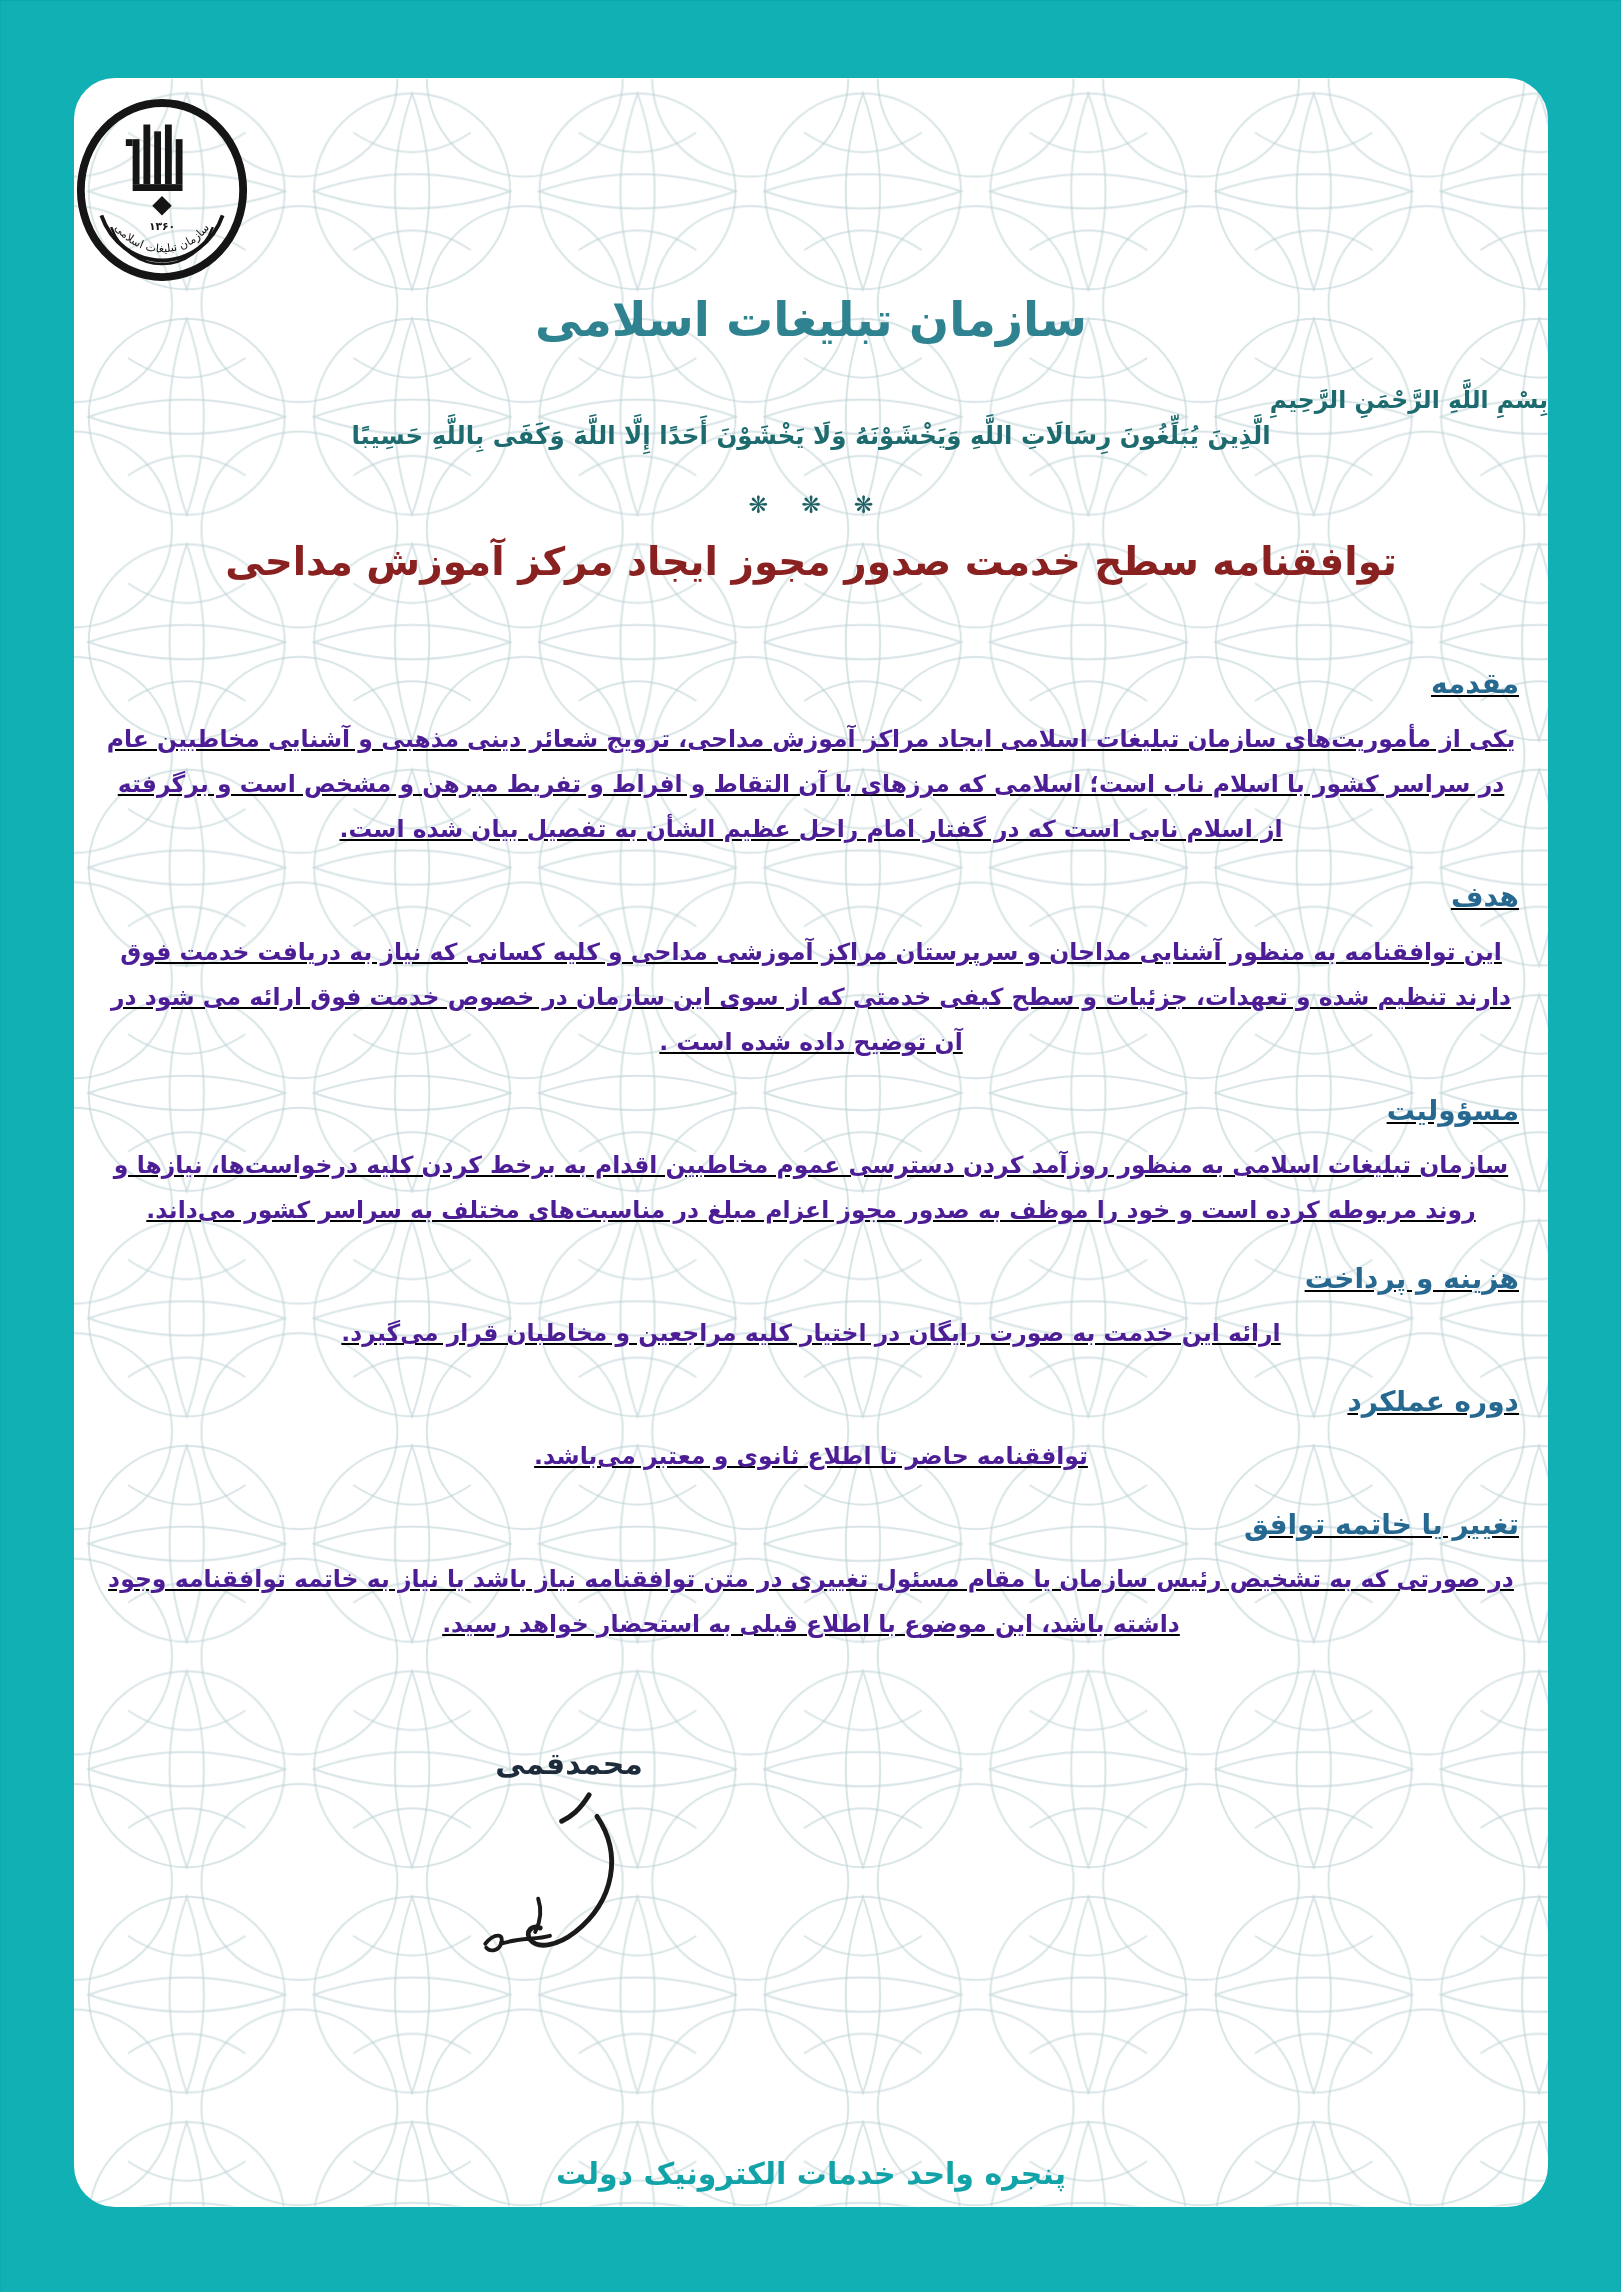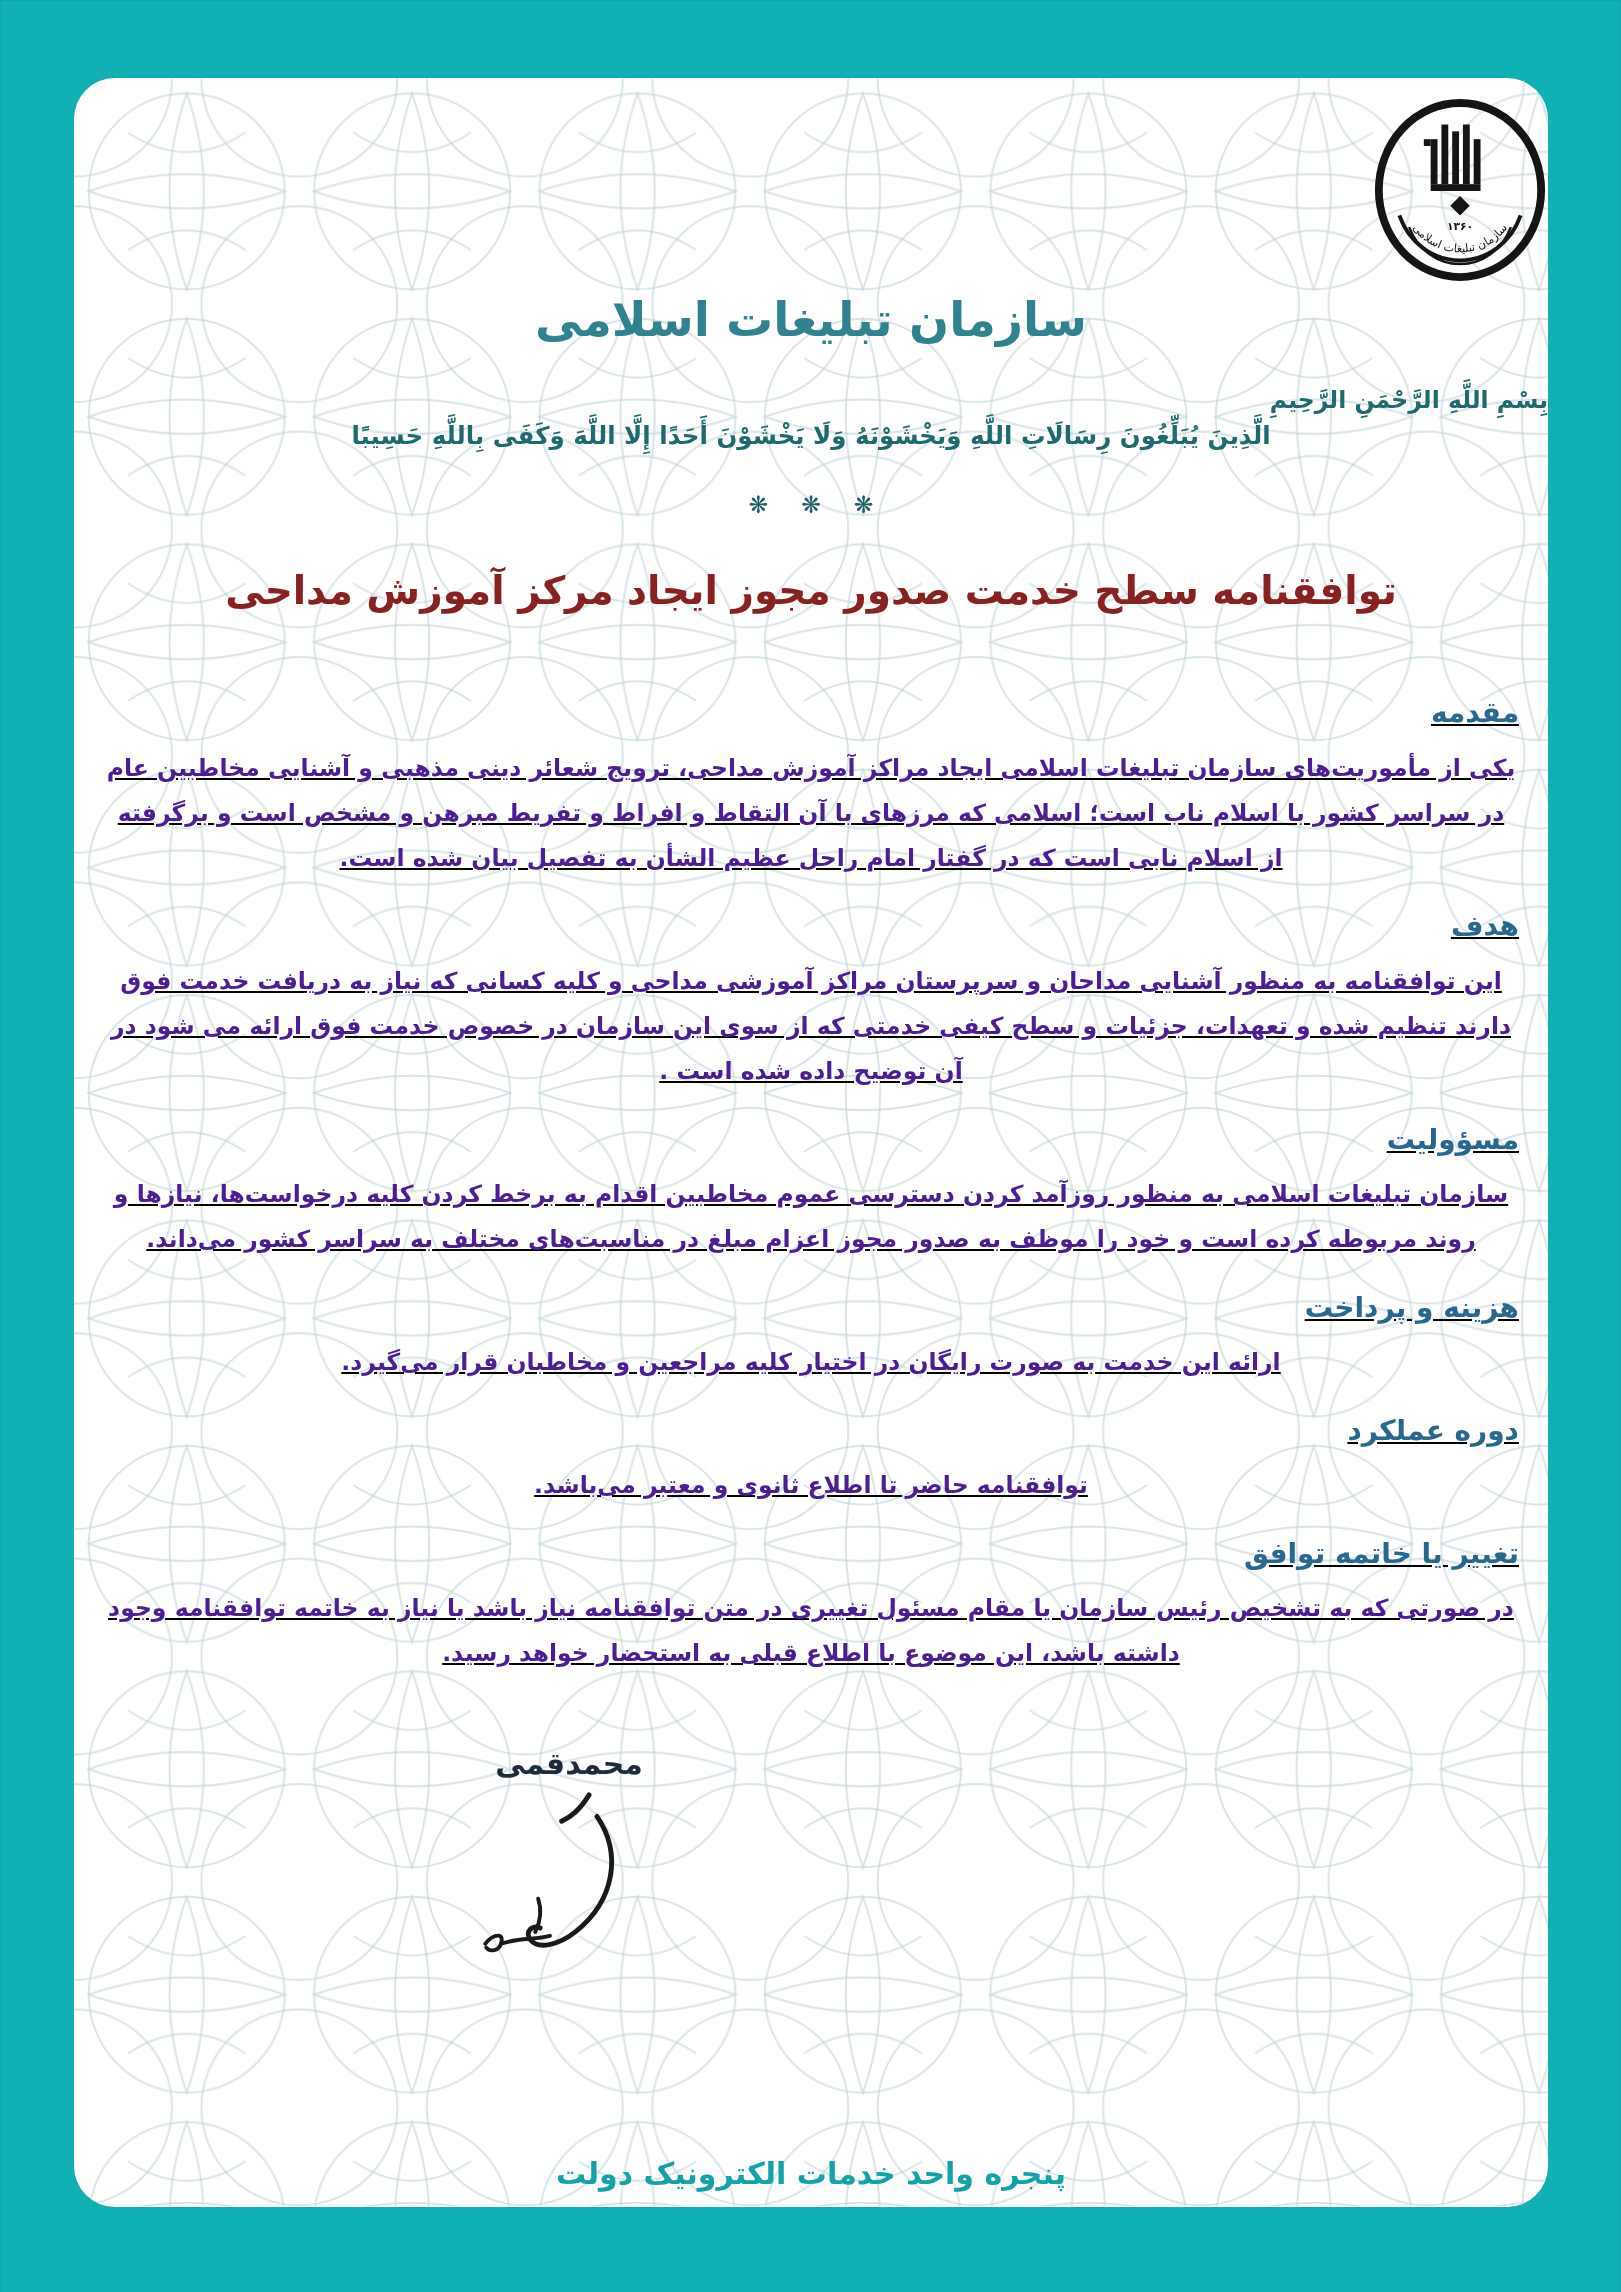--- a/index.html
+++ b/index.html
@@ -22,21 +22,21 @@
     border-radius:41px;
     overflow:hidden;
   }
 
   #content {
     position:absolute; inset:0;
     direction:rtl;
     z-index:2;
   }
 
-  .logo-wrap { margin-top:17.6px; text-align:right; }
+  .logo-wrap { margin-top:17.6px; text-align:left; }
   .logo-wrap svg { display:inline-block; }
 
   .callig {
     margin-top:2px;
     text-align:center;
     font-size:47px;
     font-weight:bold;
     color:#2f8390;
     letter-spacing:-1px;
   }
@@ -58,21 +58,21 @@
 
   .stars {
     margin-top:41px;
     text-align:center;
     font-size:23.5px;
     color:#1d5f63;
     word-spacing:25.5px;
   }
 
   .doc-title {
-    margin-top:49px;
+    margin-top:20px;
     text-align:center;
     font-size:39px;
     font-weight:bold;
     color:#8a2121;
   }
 
   #sections { margin:82px 29px 0 29px; }
   .sec { margin-bottom:27.4px;text-decoration:underline; }
   .sec-h {
     margin:0 0 15.7px 0;

